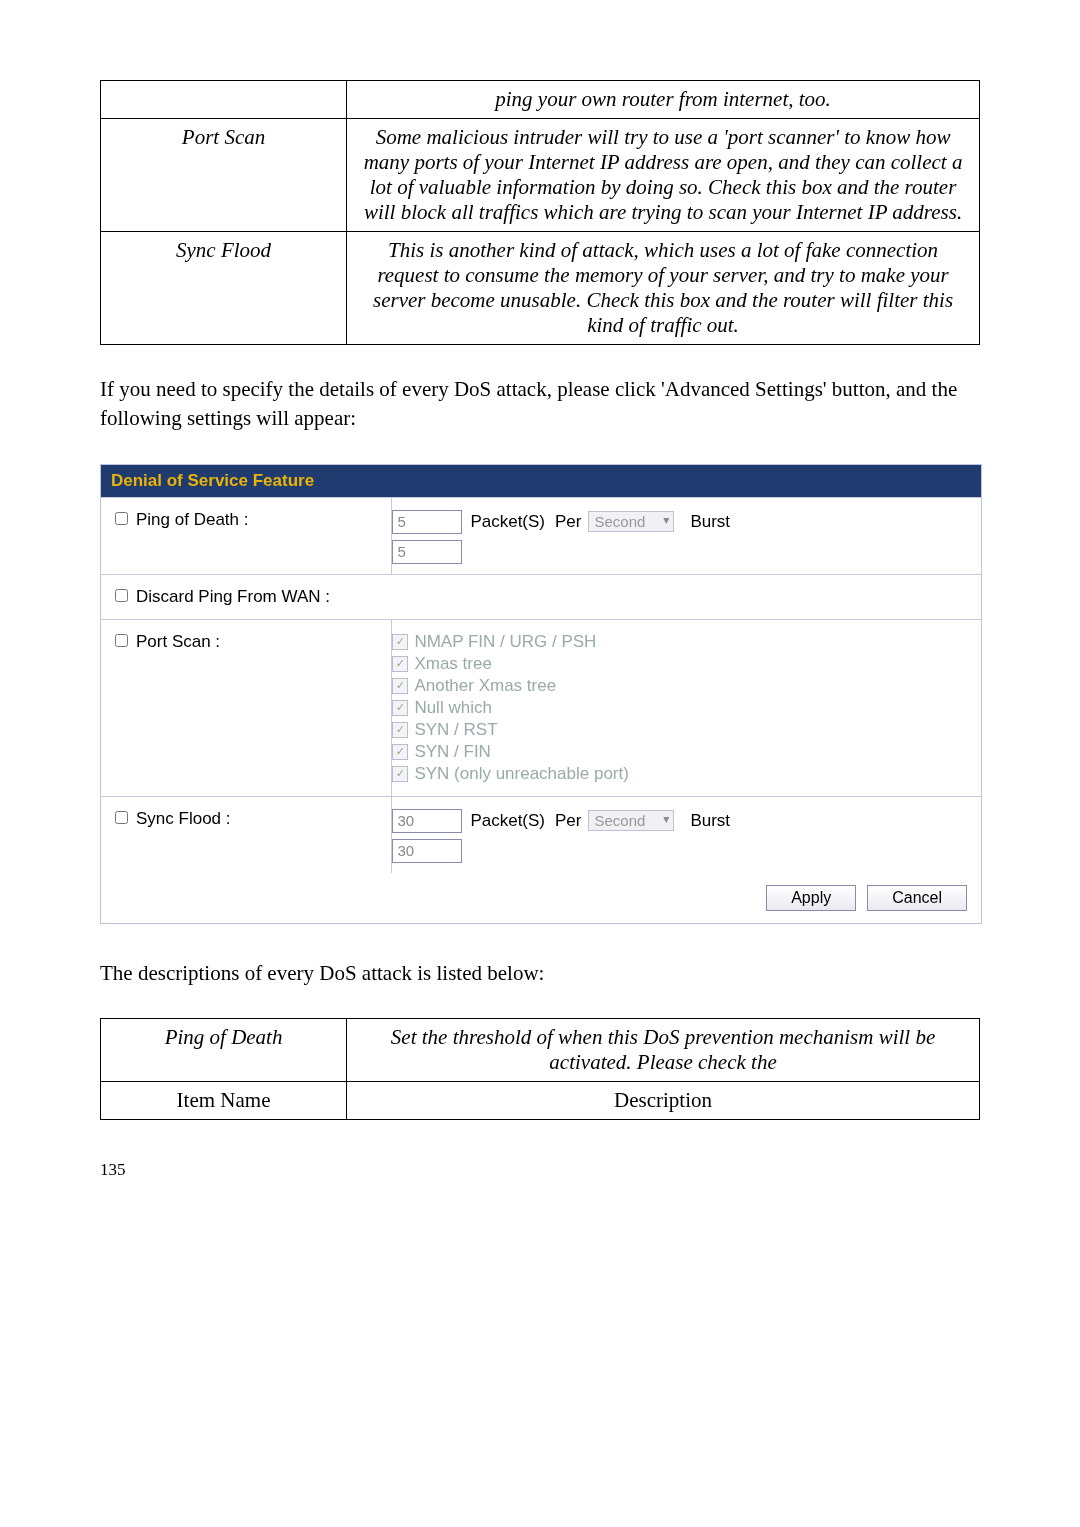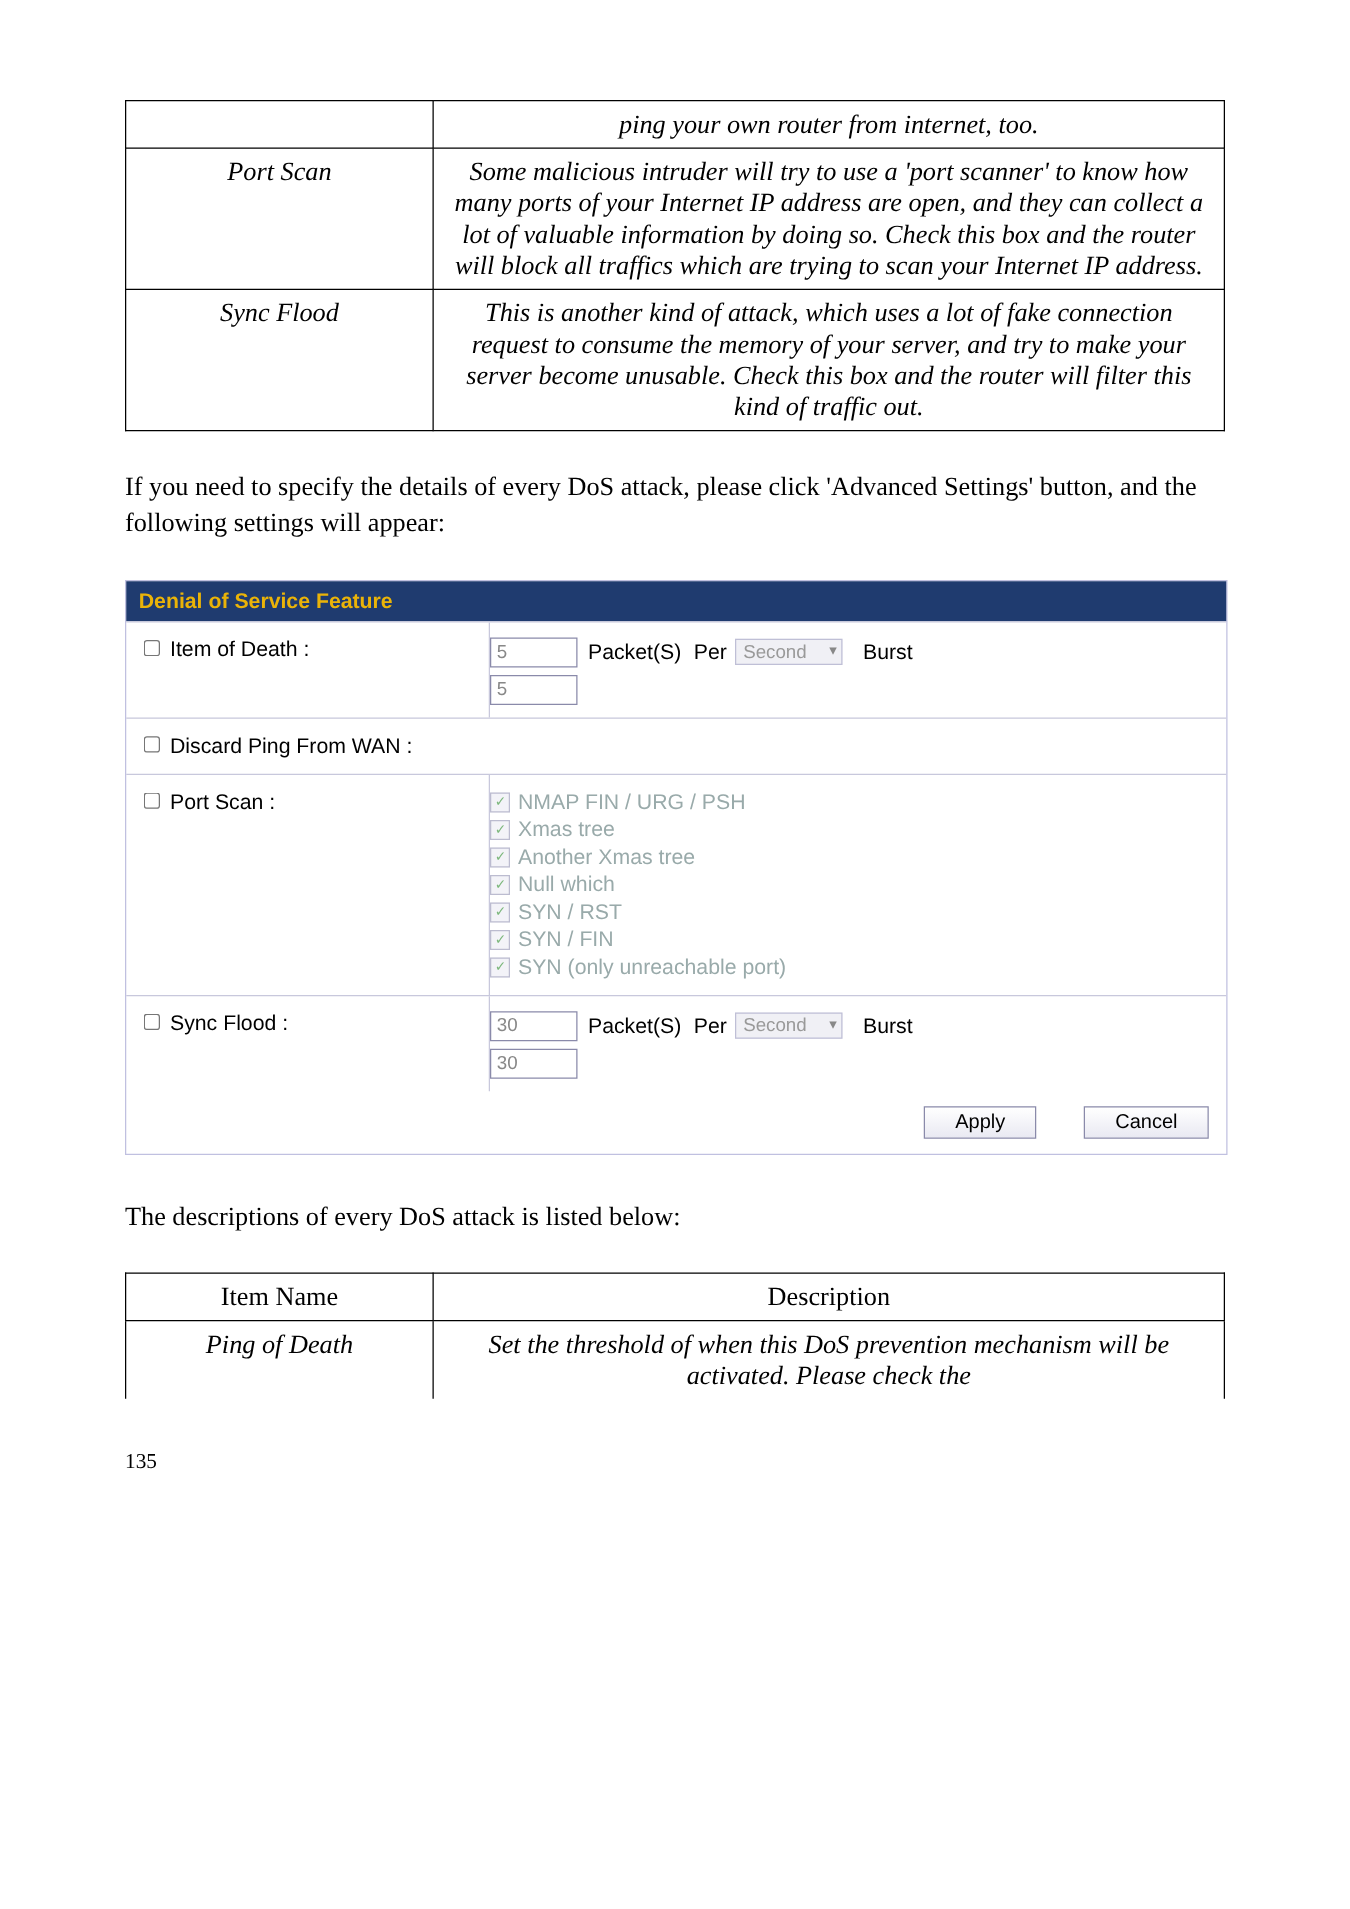--- a/index.html
+++ b/index.html
@@ -102,21 +102,21 @@
     border: 1px solid #bcbcd0;
     background: #f3f3f8;
     margin-right: 6px;
     display: inline-flex; align-items: center; justify-content: center;
     font-size: 11px; color: #7db87d;
   }
   .btn-row {
     padding: 12px 14px;
     display: flex;
     justify-content: flex-end;
-    gap: 38px;
+    gap: 11px;
   }
   .btn {
     border: 1px solid #8a8aaa;
     background: linear-gradient(#fff,#e9e9f2);
     padding: 3px 24px;
     font-family: Arial, sans-serif;
     font-size: 16px;
     cursor: pointer;
   }
   .pagenum {
@@ -145,21 +145,21 @@
   </table>
 
 <div class="para">If you need to specify the details of every DoS attack, please click 'Advanced Settings' button, and the following settings will appear:</div>
 
 <div class="ui-panel">
   <div class="ui-header">Denial of Service Feature</div>
 
   <div class="ui-row">
     <div class="ui-left">
       <input type="checkbox" style="">
-      <span>Item of Death :</span>
+      <span>Ping of Death :</span>
     </div>
     <div class="ui-right">
       <div class="line">
         <input class="num-input" disabled="" value="5" style="">
         <span>Packet(S)</span>
         <span style="margin-left:10px">Per</span>
         <span class="sel">Second</span>
         <span style="margin-left:10px">Burst</span>
       </div>
       <input class="num-input bottom" disabled="" value="5" style="">
@@ -231,23 +231,23 @@
     <button class="btn">Apply</button>
     <button class="btn">Cancel</button>
   </div>
 </div>
 
 <div class="para">The descriptions of every DoS attack is listed below:</div>
 
 <table class="doc">
   <tbody>
       <tr>
+    <td class="col-name italic" style="border-bottom:none">Ping of Death</td>
+    <td class="italic" style="border-bottom:none">Set the threshold of when this DoS prevention mechanism will be activated. Please check the</td>
+  </tr>
+  <tr>
     <td class="col-name">Item Name</td>
     <td>Description</td>
   </tr>
-  <tr>
-    <td class="col-name italic" style="border-bottom:none">Ping of Death</td>
-    <td class="italic" style="border-bottom:none">Set the threshold of when this DoS prevention mechanism will be activated. Please check the</td>
-  </tr>
 </tbody>
   </table>
 
 <div class="pagenum">135</div>
 
 </body></html>

